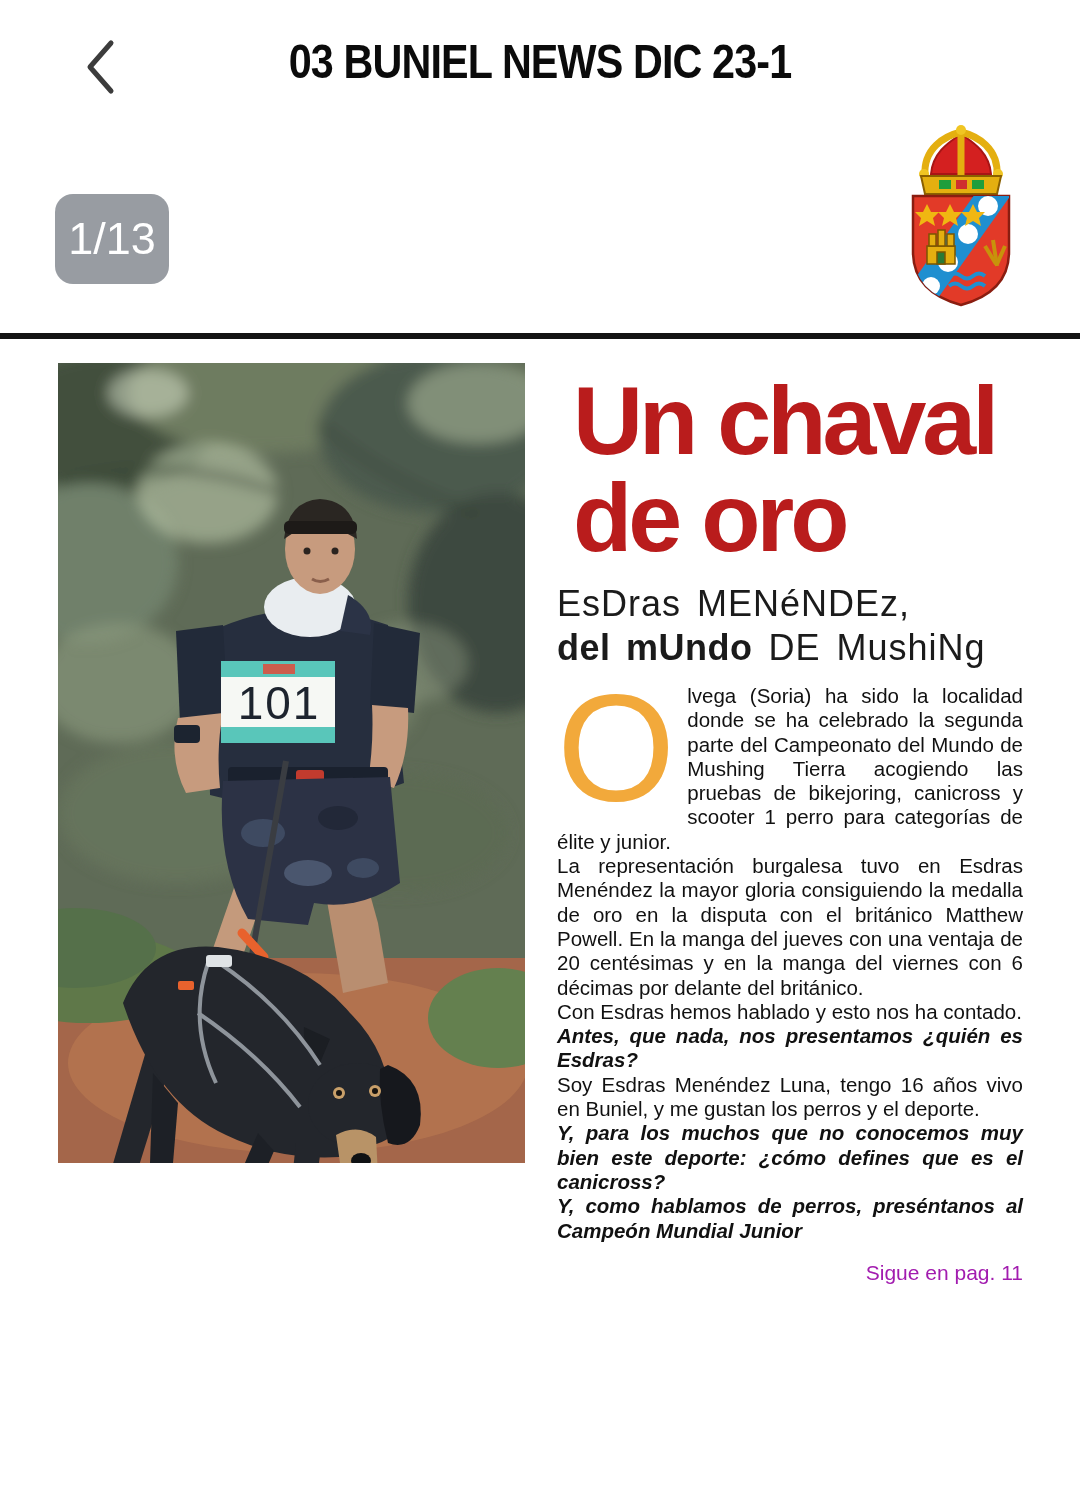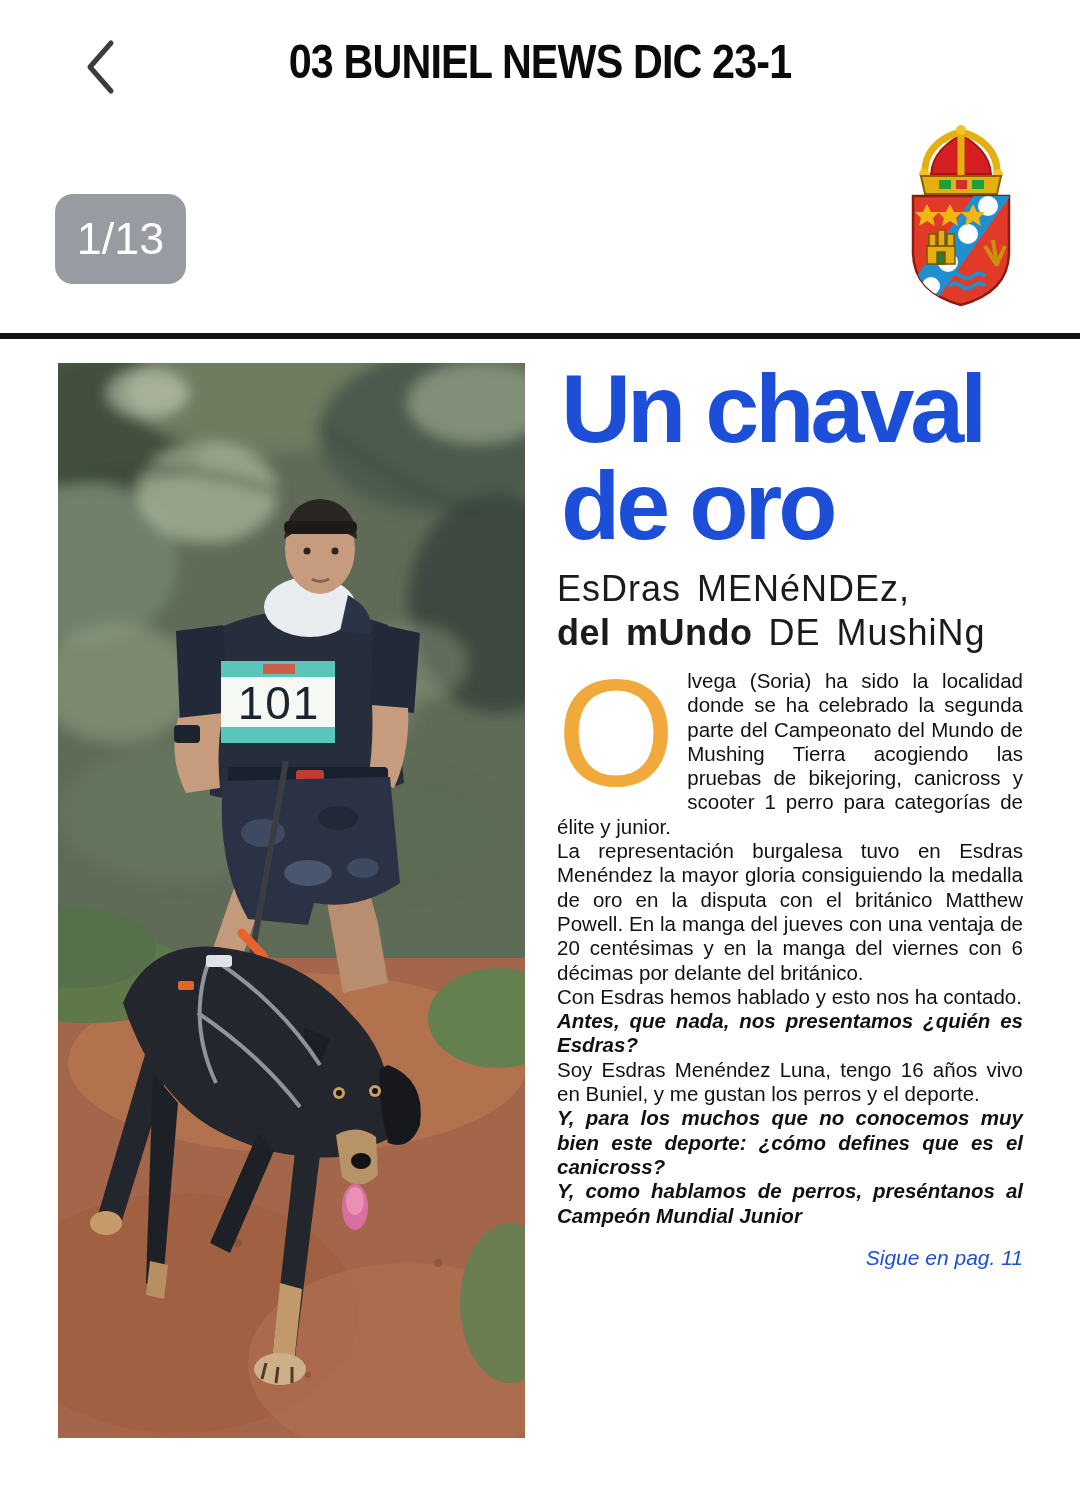--- a/index.html
+++ b/index.html
@@ -10,41 +10,41 @@
   
   .back-btn{position:absolute;left:76px;top:36px;width:48px;height:62px;
             display:flex;align-items:center;justify-content:center;}
   .app-title{position:absolute;left:0;right:0;top:34px;text-align:center;
              font-size:48px;font-weight:700;color:#0b0b0b;letter-spacing:-1px;
              transform:scaleX(.86);}
 
   
   .logo{position:absolute;left:52px;top:106px;font-size:248px;font-weight:700;
         line-height:248px;letter-spacing:-7px;color:#0F71C1;white-space:nowrap;}
-  .page-badge{position:absolute;left:55px;top:194px;width:131px;height:90px;
+  .page-badge{position:absolute;left:55px;top:194px;width:114px;height:90px;
               background:rgba(123,128,136,.78);border-radius:18px;color:#fff;
               font-size:45px;display:flex;align-items:center;justify-content:center;z-index:5;}
   .crest{position:absolute;left:893px;top:124px;width:136px;height:188px;}
   .rule{position:absolute;left:0;top:333px;width:1080px;height:6px;background:#141414;}
 
   
-  .photo{position:absolute;left:58px;top:363px;width:467px;height:1075px;overflow:hidden;background:#5f6b57;}
+  .photo{position:absolute;left:58px;top:363px;width:467px;height:800px;overflow:hidden;background:#5f6b57;}
 
   
   .article{position:absolute;left:557px;top:356px;width:466px;}
-  .headline{font-size:97px;font-weight:700;line-height:97px;letter-spacing:-4px;color:#1d4ed8;margin:4px;}
+  .headline{font-size:97px;font-weight:700;line-height:97px;letter-spacing:-4px;color:#b91c1c;margin:16px;}
   .subhead{margin-top:13px;font-size:36px;line-height:44px;letter-spacing:1px;
            word-spacing:5px;color:#1b1b1b;}
   .subhead .sb{font-weight:700;letter-spacing:.5px;}
   .body-copy{margin-top:14px;font-size:20.5px;line-height:24.3px;}
   .para{margin:0;text-align:justify;}
   .para.bold{font-weight:700;font-style:italic;}
   .dropcap{float:left;font-size:152px;line-height:118px;color:#F2A93B;
            margin:5px 12px 2px 0;font-weight:400;}
-  .continuation{margin-top:18px;text-align:right;font-style:italic;font-size:21px;color:#1d4ed8;}
+  .continuation{margin-top:18px;text-align:right;font-size:21px;color:#a21caf;}
 </style>
 </head>
 <body>
 
 <div class="page">
 
   <div class="back-btn">
     <svg width="30" height="56" viewBox="0 0 30 56">
       <polyline points="26,4 5,28 26,52" fill="none" stroke="#3c3c3c" stroke-width="5" stroke-linecap="round" stroke-linejoin="round"></polyline>
     </svg>

